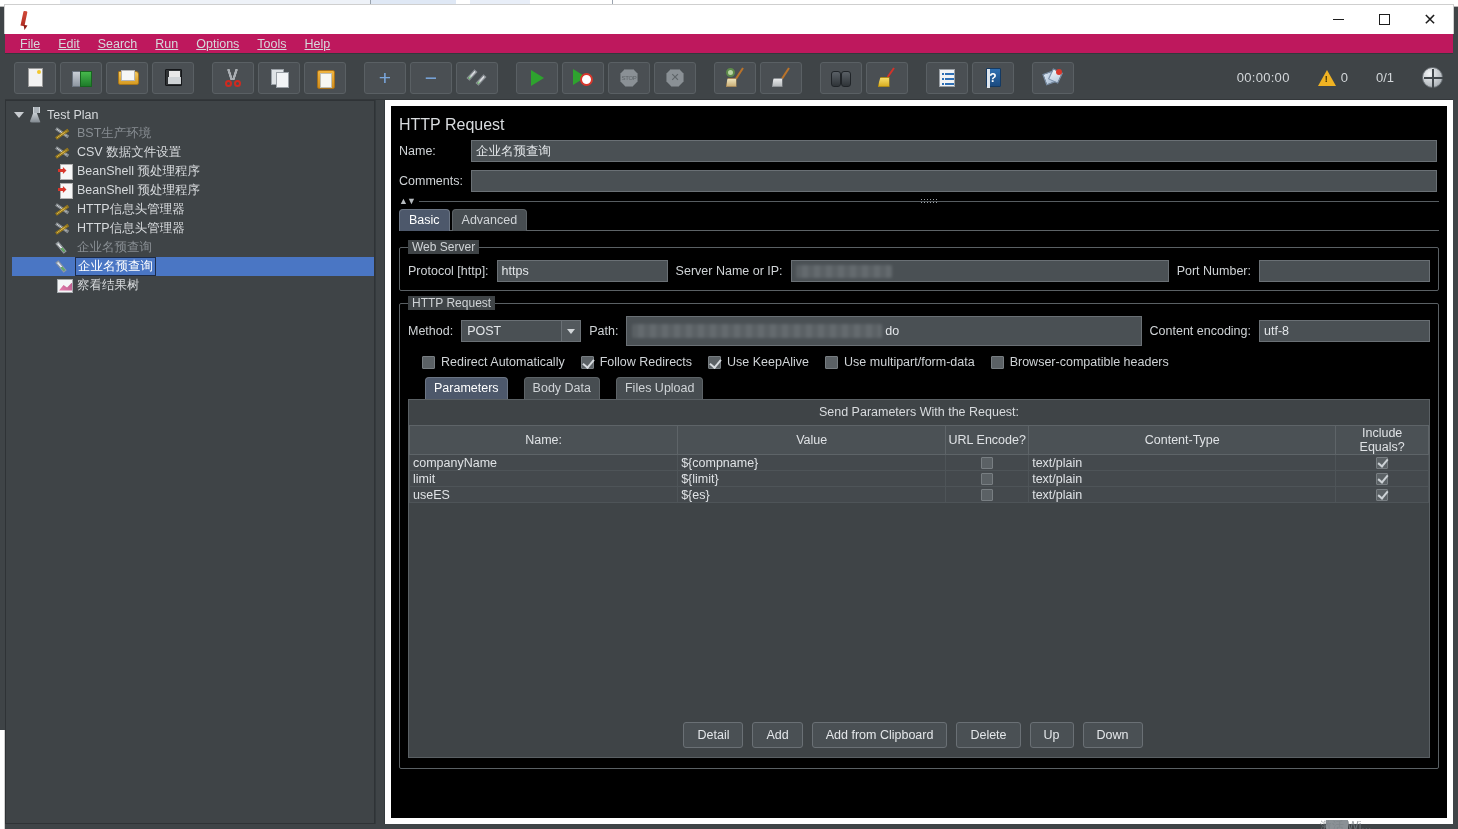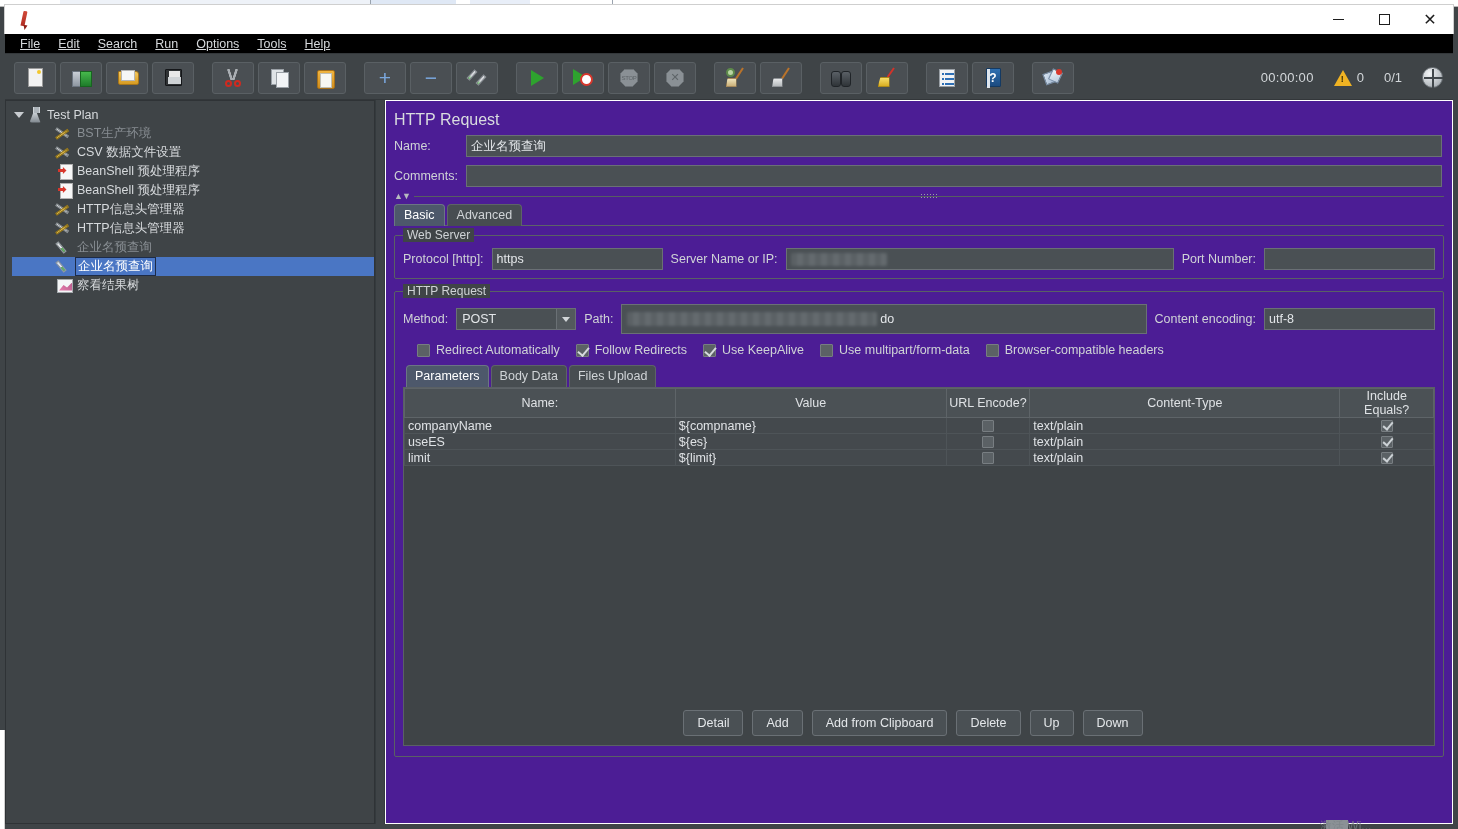--- a/index.html
+++ b/index.html
@@ -66,21 +66,21 @@
     color: #1d1d1d; font-size: 13px; position: relative;
   }
   .glyph-min { width: 11px; height: 1.5px; background: #1d1d1d; }
   .glyph-max { width: 11px; height: 11px; border: 1.5px solid #1d1d1d; }
   .glyph-close { font-size: 16px; line-height: 1; font-family: "DejaVu Sans", sans-serif; }
 
   
   .menubar {
     position: absolute; top: 34px; left: 5px;
     width: 1448px; height: 20px;
-    background: #000000;
+    background: #be185d;
     display: flex; align-items: center; padding-left: 6px;
     border-bottom: 1px solid #34383b;
   }
   .menu-item {
     font-size: 12.5px; color: #d6d9dc;
     padding: 2px 9px; cursor: default; white-space: nowrap;
   }
   .menu-item u { text-decoration: underline; }
 
   
@@ -273,21 +273,21 @@
     background: linear-gradient(135deg,#f0f4f8,#b9cade);
     border:1px solid #7b90a8; transform: rotate(25deg);
   }
   .ic-fan .dot {
     position:absolute; right:1px; top:0; width:6px; height:6px;
     background:#d8372c; border-radius:50%;
   }
 
   .tb-right {
     margin-left: auto; display: flex; align-items: center;
-    padding-right: 10px; gap: 20px;
+    padding-right: 10px; gap: 28px;
   }
   .tb-timer { font-size: 13px; color: #d3d7da; letter-spacing:.3px; }
   .tb-warn-wrap { display:flex; align-items:center; gap:5px; }
   .ic-warn {
     width:0;height:0; border-left:9px solid transparent; border-right:9px solid transparent;
     border-bottom:16px solid #f0b323; position:relative;
   }
   .ic-warn::after {
     content:"!"; position:absolute; left:-2px; top:4px; font-size:9px;
     color:#3a2d05; font-weight:bold;
@@ -410,22 +410,22 @@
       radial-gradient(#8d9397 40%, transparent 42%);
     background-size: 2px 2px;
   }
   .splitter::before, .splitter::after {
     content:""; position:absolute; top:0; bottom:0; width:1px; background:#343a3d;
   }
   .splitter::before { left:0; } .splitter::after { right:0; }
 
   
   .right-panel {
-    flex: 1 1 auto; background: #4c1d95;
-    border: 1px solid #ffffff; position: relative; overflow: hidden;
+    flex: 1 1 auto; background: #000000;
+    border: 6px solid #ffffff; position: relative; overflow: hidden;
   }
 
   .panel-title {
     font-size: 16px; color: #d9dcdf; padding: 10px 0 0 8px; font-weight: normal;
   }
 
   .row-field { display:flex; align-items:center; padding: 6px 10px 0 8px; }
   .row-label { font-size:12.5px; color:#cfd3d6; width:72px; flex:0 0 auto; }
   .jinput {
     flex:1 1 auto; height:22px;
@@ -527,21 +527,21 @@
     content:""; position:absolute; left:3px; top:0px; width:5px; height:9px;
     border-right:2px solid #d6dade; border-bottom:2px solid #d6dade;
     transform: rotate(40deg);
   }
 
   
   .ptabs { display:flex; align-items:flex-end; padding-left: 3px; margin-top: 8px; }
   .ptab {
     font-size: 12.5px; padding: 3px 8px 4px 8px;
     border: 1px solid #5d6367; border-bottom: none; border-radius: 4px 4px 0 0;
-    color:#d0d4d7; background:#474d51; margin-right:2px; cursor: default;
+    color:#d0d4d7; background:#474d51; margin-right:2px; cursor: default; margin-left: 14px;
   }
   .ptab.active { background:#4d586b; color:#ffffff; border-color:#6b7584; }
 
   .param-area {
     margin: 0 8px 0 8px; border: 1px solid #5a6064;
     background: #3f4447; position: relative; height: 359px;
   }
   .send-params {
     text-align: center; font-size: 12.5px; color: #d8dbde;
     padding: 5px 0 6px 0;
@@ -875,21 +875,21 @@
         <span class="cb-arrows">▲▼</span>
         <span class="cb-line"></span>
       </div>
 
       <div class="tabstrip">
         <div class="tab active">Basic</div>
         <div class="tab">Advanced</div>
       </div>
       <div class="tab-underline"></div>
 
-      <div class="groupbox" style="margin-top:9px;">
+      <div class="groupbox" style="margin-top:16px;">
         <div class="gb-title">Web Server</div>
         <div class="gb-row">
           <span class="gb-label">Protocol [http]:</span>
           <input class="jinput" style="flex: 0 0 106px;" value="https">
           <span class="gb-label">Server Name or IP:</span>
           <div class="jinput" style="display:flex;align-items:center;">
             <span class="redacted" style="width:96px;"></span>
           </div>
           <span class="gb-label">Port Number:</span>
           <input class="jinput" style="flex: 0 0 160px;" value="">
@@ -938,20 +938,21 @@
             </span>
           </div>
 
         <div class="ptabs">
           <div class="ptab active">Parameters</div>
           <div class="ptab">Body Data</div>
           <div class="ptab">Files Upload</div>
         </div>
 
         <div class="param-area" style="margin:0;">
+          <div class="send-params">Send Parameters With the Request:</div>
           <table class="ptable">
             <colgroup>
               <col style="width:27.5%">
                 <col style="width:27.5%">
                 <col style="width:8.5%">
                 <col style="width:31.5%">
                 <col style="width:9.5%">
             </colgroup>
             <thead>
                 <tr id="ptable-head">
@@ -964,29 +965,29 @@
               </thead>
             <tbody id="ptable-body">
                 <tr>
                   <td>companyName</td>
                   <td>${compname}</td>
                   <td class="center"><span class="cell-chk"></span></td>
                   <td>text/plain</td>
                   <td class="center"><span class="cell-chk on"></span></td>
                 </tr>
                 <tr>
-                  <td>useES</td>
-                  <td>${es}</td>
+                  <td>limit</td>
+                  <td>${limit}</td>
                   <td class="center"><span class="cell-chk"></span></td>
                   <td>text/plain</td>
                   <td class="center"><span class="cell-chk on"></span></td>
                 </tr>
                 <tr>
-                  <td>limit</td>
-                  <td>${limit}</td>
+                  <td>useES</td>
+                  <td>${es}</td>
                   <td class="center"><span class="cell-chk"></span></td>
                   <td>text/plain</td>
                   <td class="center"><span class="cell-chk on"></span></td>
                 </tr>
               </tbody>
           </table>
           <div class="btn-row" id="btn-row">
               <button class="jbtn">Detail</button>
               <button class="jbtn">Add</button>
               <button class="jbtn">Add from Clipboard</button>

